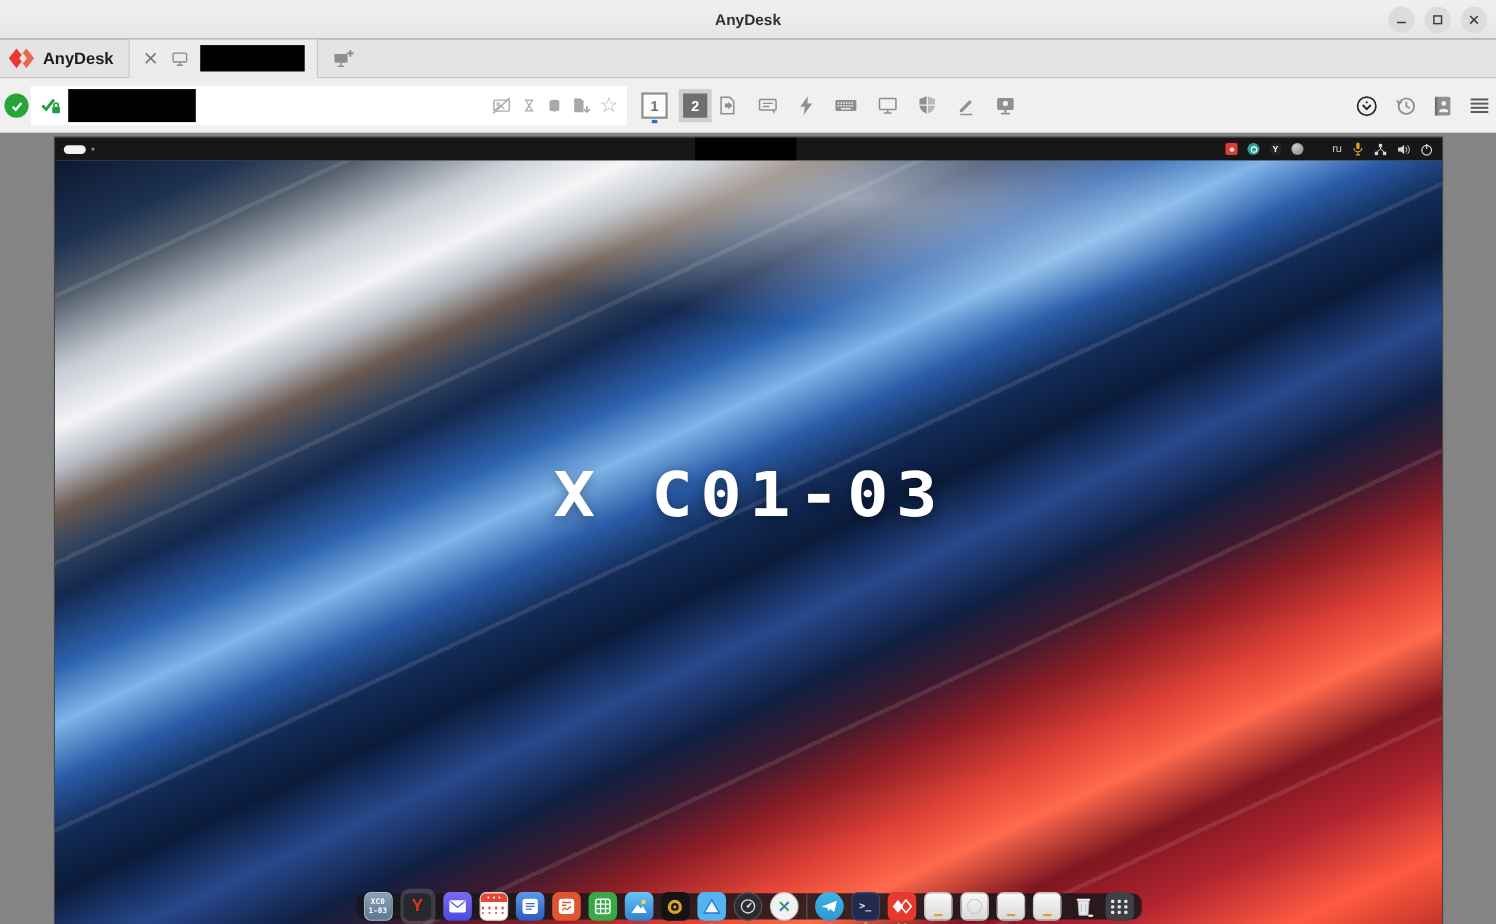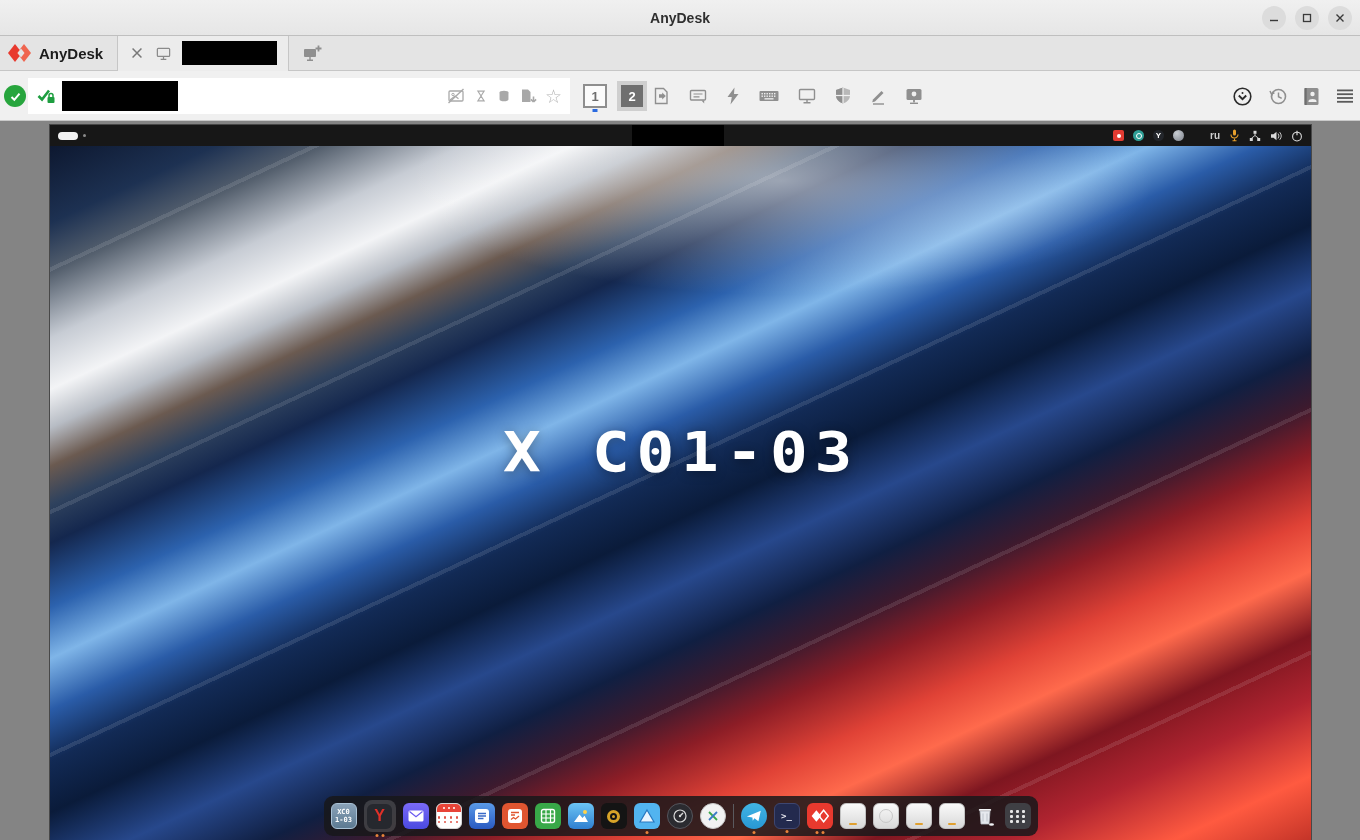--- a/index.html
+++ b/index.html
@@ -75,41 +75,41 @@
     display:flex; align-items:center; justify-content:center; }
   .tray-red i { width:4px; height:4px; border-radius:50%; background:#fff; }
   .tray-clockapp { width:11px; height:11px; border-radius:50%; background:#2f9f96;
     display:flex; align-items:center; justify-content:center; }
   .tray-clockapp i { width:6px; height:6px; border-radius:50%; border:1px solid #fff; }
   .tray-yandex { width:11px; height:11px; border-radius:50%; background:#23262b;
     color:#fff; font-size:8px; font-weight:bold; display:flex; align-items:center;
     justify-content:center; line-height:1; }
   .tray-sphere { width:11px; height:11px; border-radius:50%;
     background:radial-gradient(circle at 35% 30%, #c8ccd2, #7d838c); }
-  .tray-ru { color:#cfcfcf; font-size:10px; line-height:1;font-weight:bold; }
+  .tray-ru { color:#cfcfcf; font-size:10px; line-height:1; }
 
   .wallpaper { position:absolute; top:21px; left:0; right:0; bottom:0;
     background:
       radial-gradient(ellipse 620px 190px at 58% 5%, rgba(255,255,255,0.55), rgba(255,255,255,0) 60%),
       repeating-linear-gradient(155deg, rgba(255,255,255,0) 0 110px,
         rgba(255,255,255,0.10) 110px 114px, rgba(255,255,255,0) 114px 220px),
       linear-gradient(155deg,
         #0d1830 0%, #1d3152 6%, #55606e 10%, #c7ccd4 15%, #f3f4f6 19%,
         #b7bcc4 22%, #6b5a50 25%, #2f425e 28%, #14274e 31%, #2c62ae 36%,
         #7fb5e8 40%, #2a5ca8 44%, #122a55 48%, #0a1b3a 52%, #27488c 57%,
         #101f42 62%, #3c1a2e 66%, #8c1d26 70%, #e04236 75%, #ff6a4c 79%,
         #7e1620 84%, #b02430 89%, #ff5a40 95%, #c43428 100%); }
   .wp-text { position:absolute; top:44%; left:50%;
     transform:translate(-50%,-50%) scale(1.12,1); color:#fff;
     font-family:"DejaVu Sans Mono", monospace; font-weight:bold; font-size:56px;
     letter-spacing:6px; white-space:nowrap; text-shadow:0 2px 10px rgba(0,0,0,.35); }
 
   
   .dock { position:absolute; left:50%; bottom:4px; transform:translateX(-50%);
-    height:40px; background:rgba(24,24,26,0.85); border-radius:9px;
+    height:24px; background:rgba(24,24,26,0.85); border-radius:9px;
     display:flex; align-items:center; gap:7px; padding:0 7px; }
   .dk { position:relative; width:26px; height:26px; border-radius:6px; flex-shrink:0;
     display:flex; align-items:center; justify-content:center; overflow:visible; }
   .dots { position:absolute; bottom:-5px; left:50%; transform:translateX(-50%);
     display:flex; gap:3px; }
   .dots i { width:3px; height:3px; border-radius:50%; background:#e8833a; }
   .dk-xc { background:linear-gradient(#8aa2b8,#5c7a92); border:1px solid #a9c1d5;
     color:#fff; font-family:"DejaVu Sans Mono", monospace; font-size:7px;
     font-weight:bold; line-height:8px; text-align:center; white-space:pre; }
   .dk-yandex-wrap { position:relative; width:32px; height:32px; border-radius:8px;

